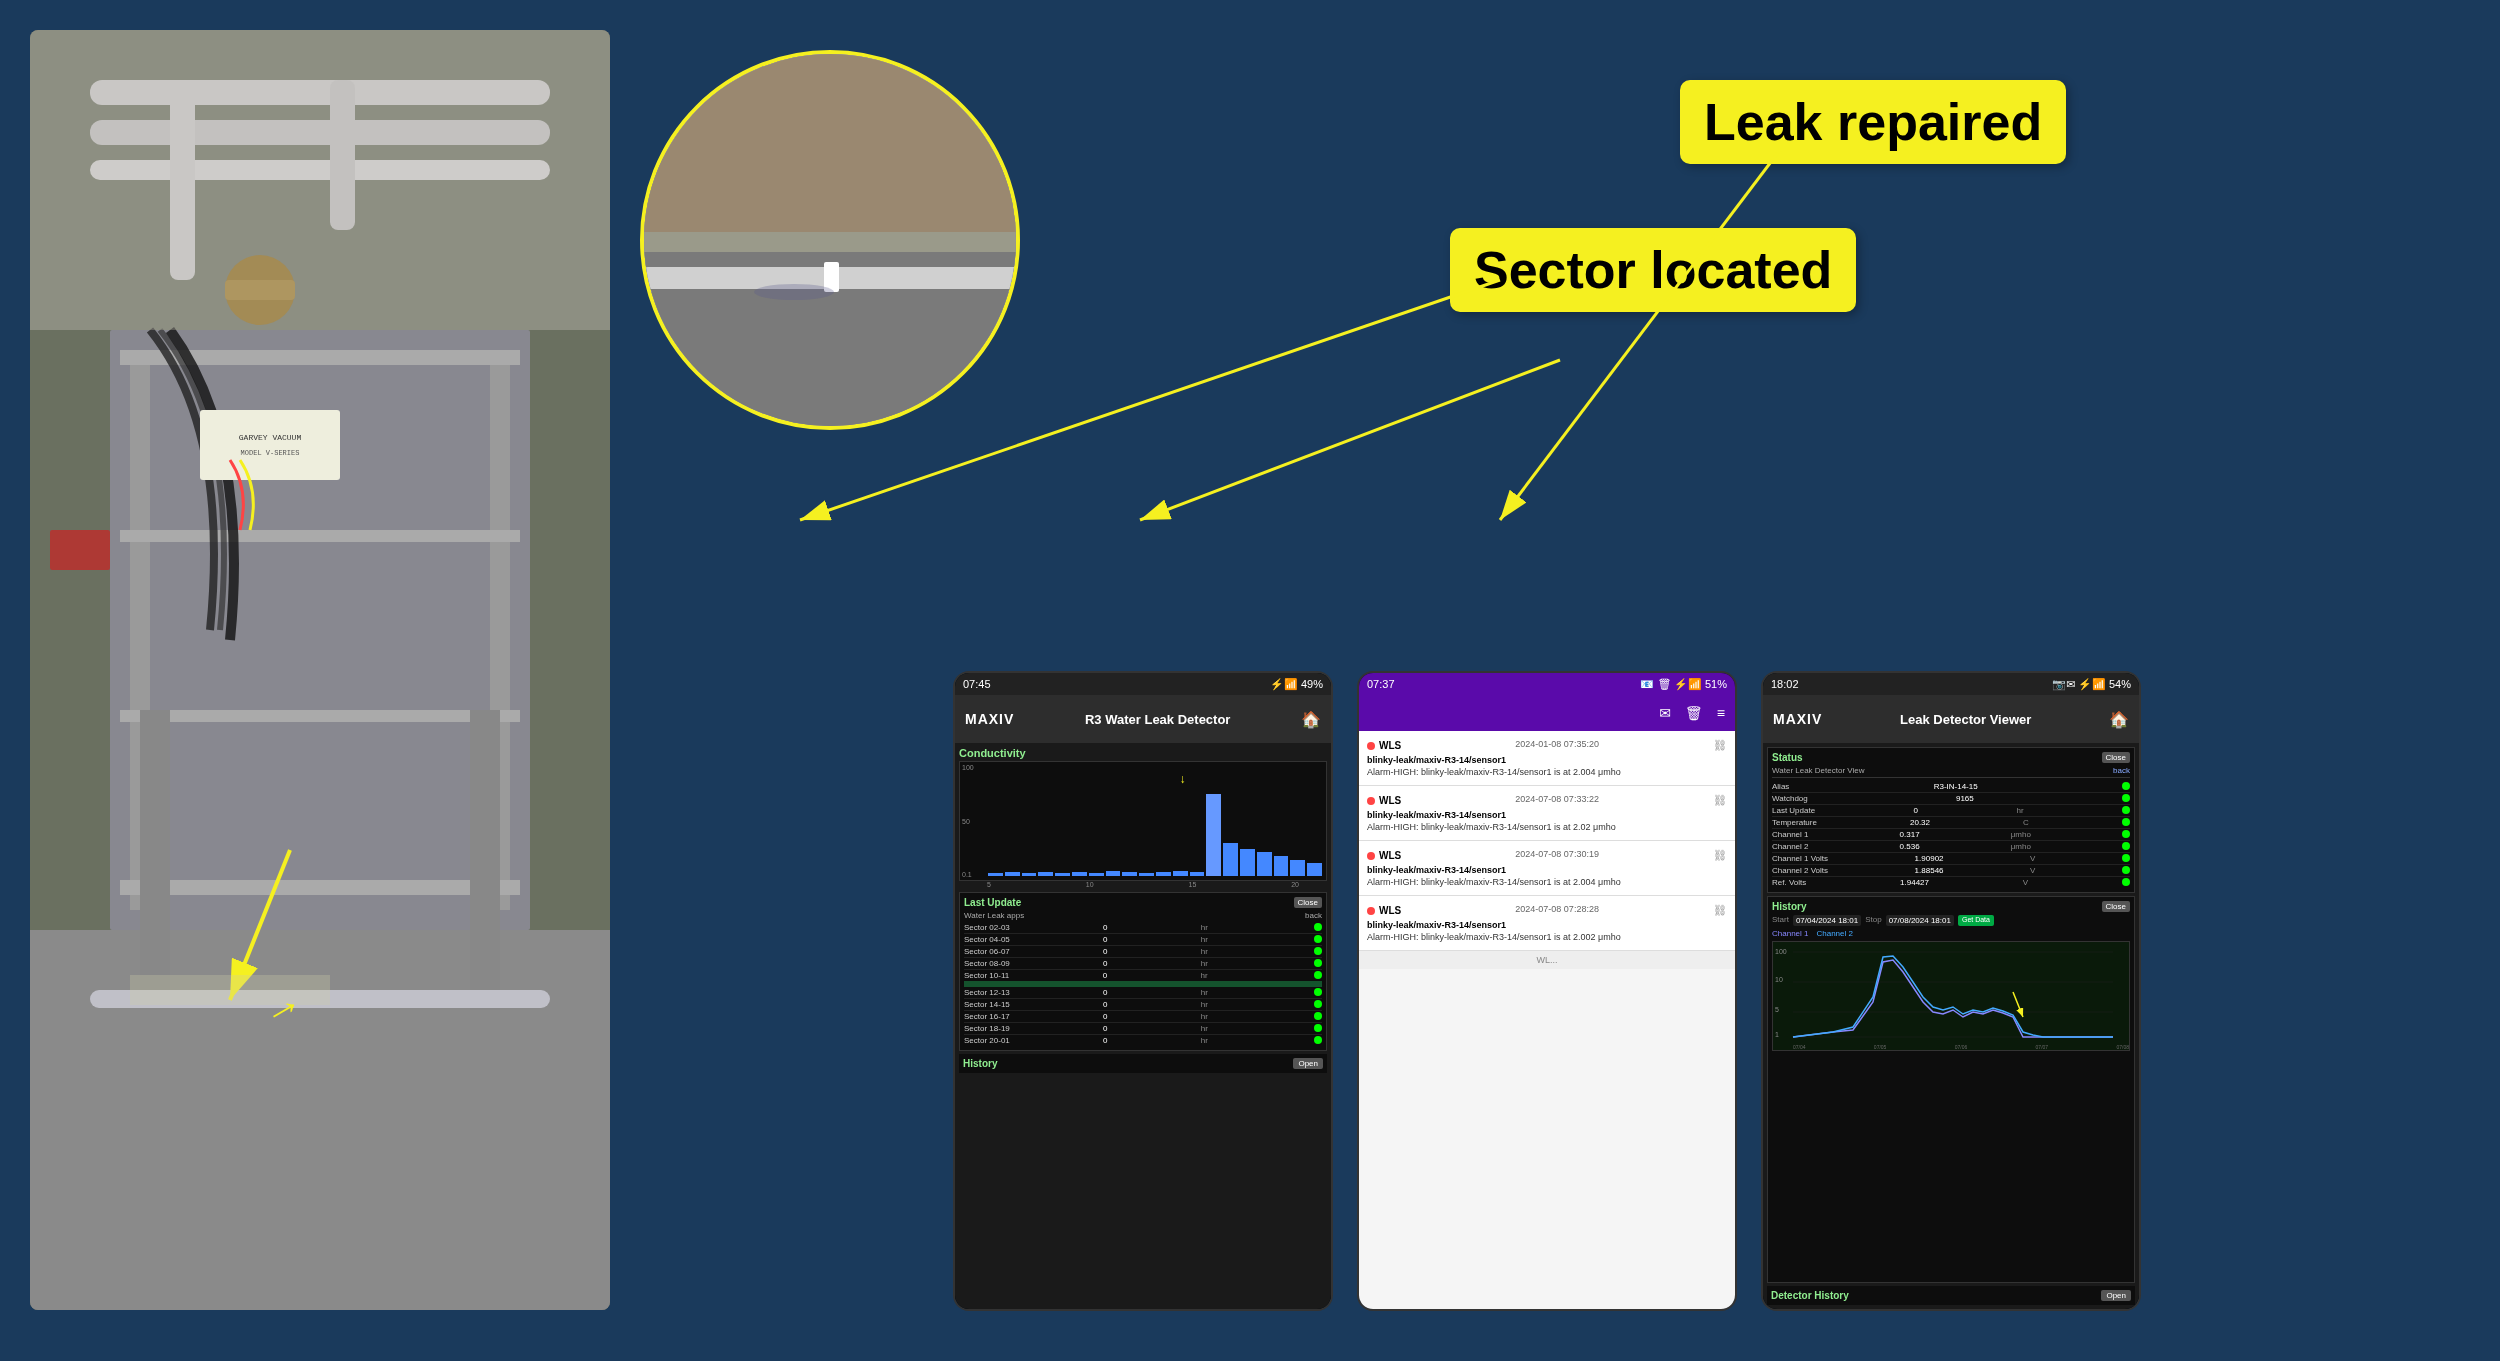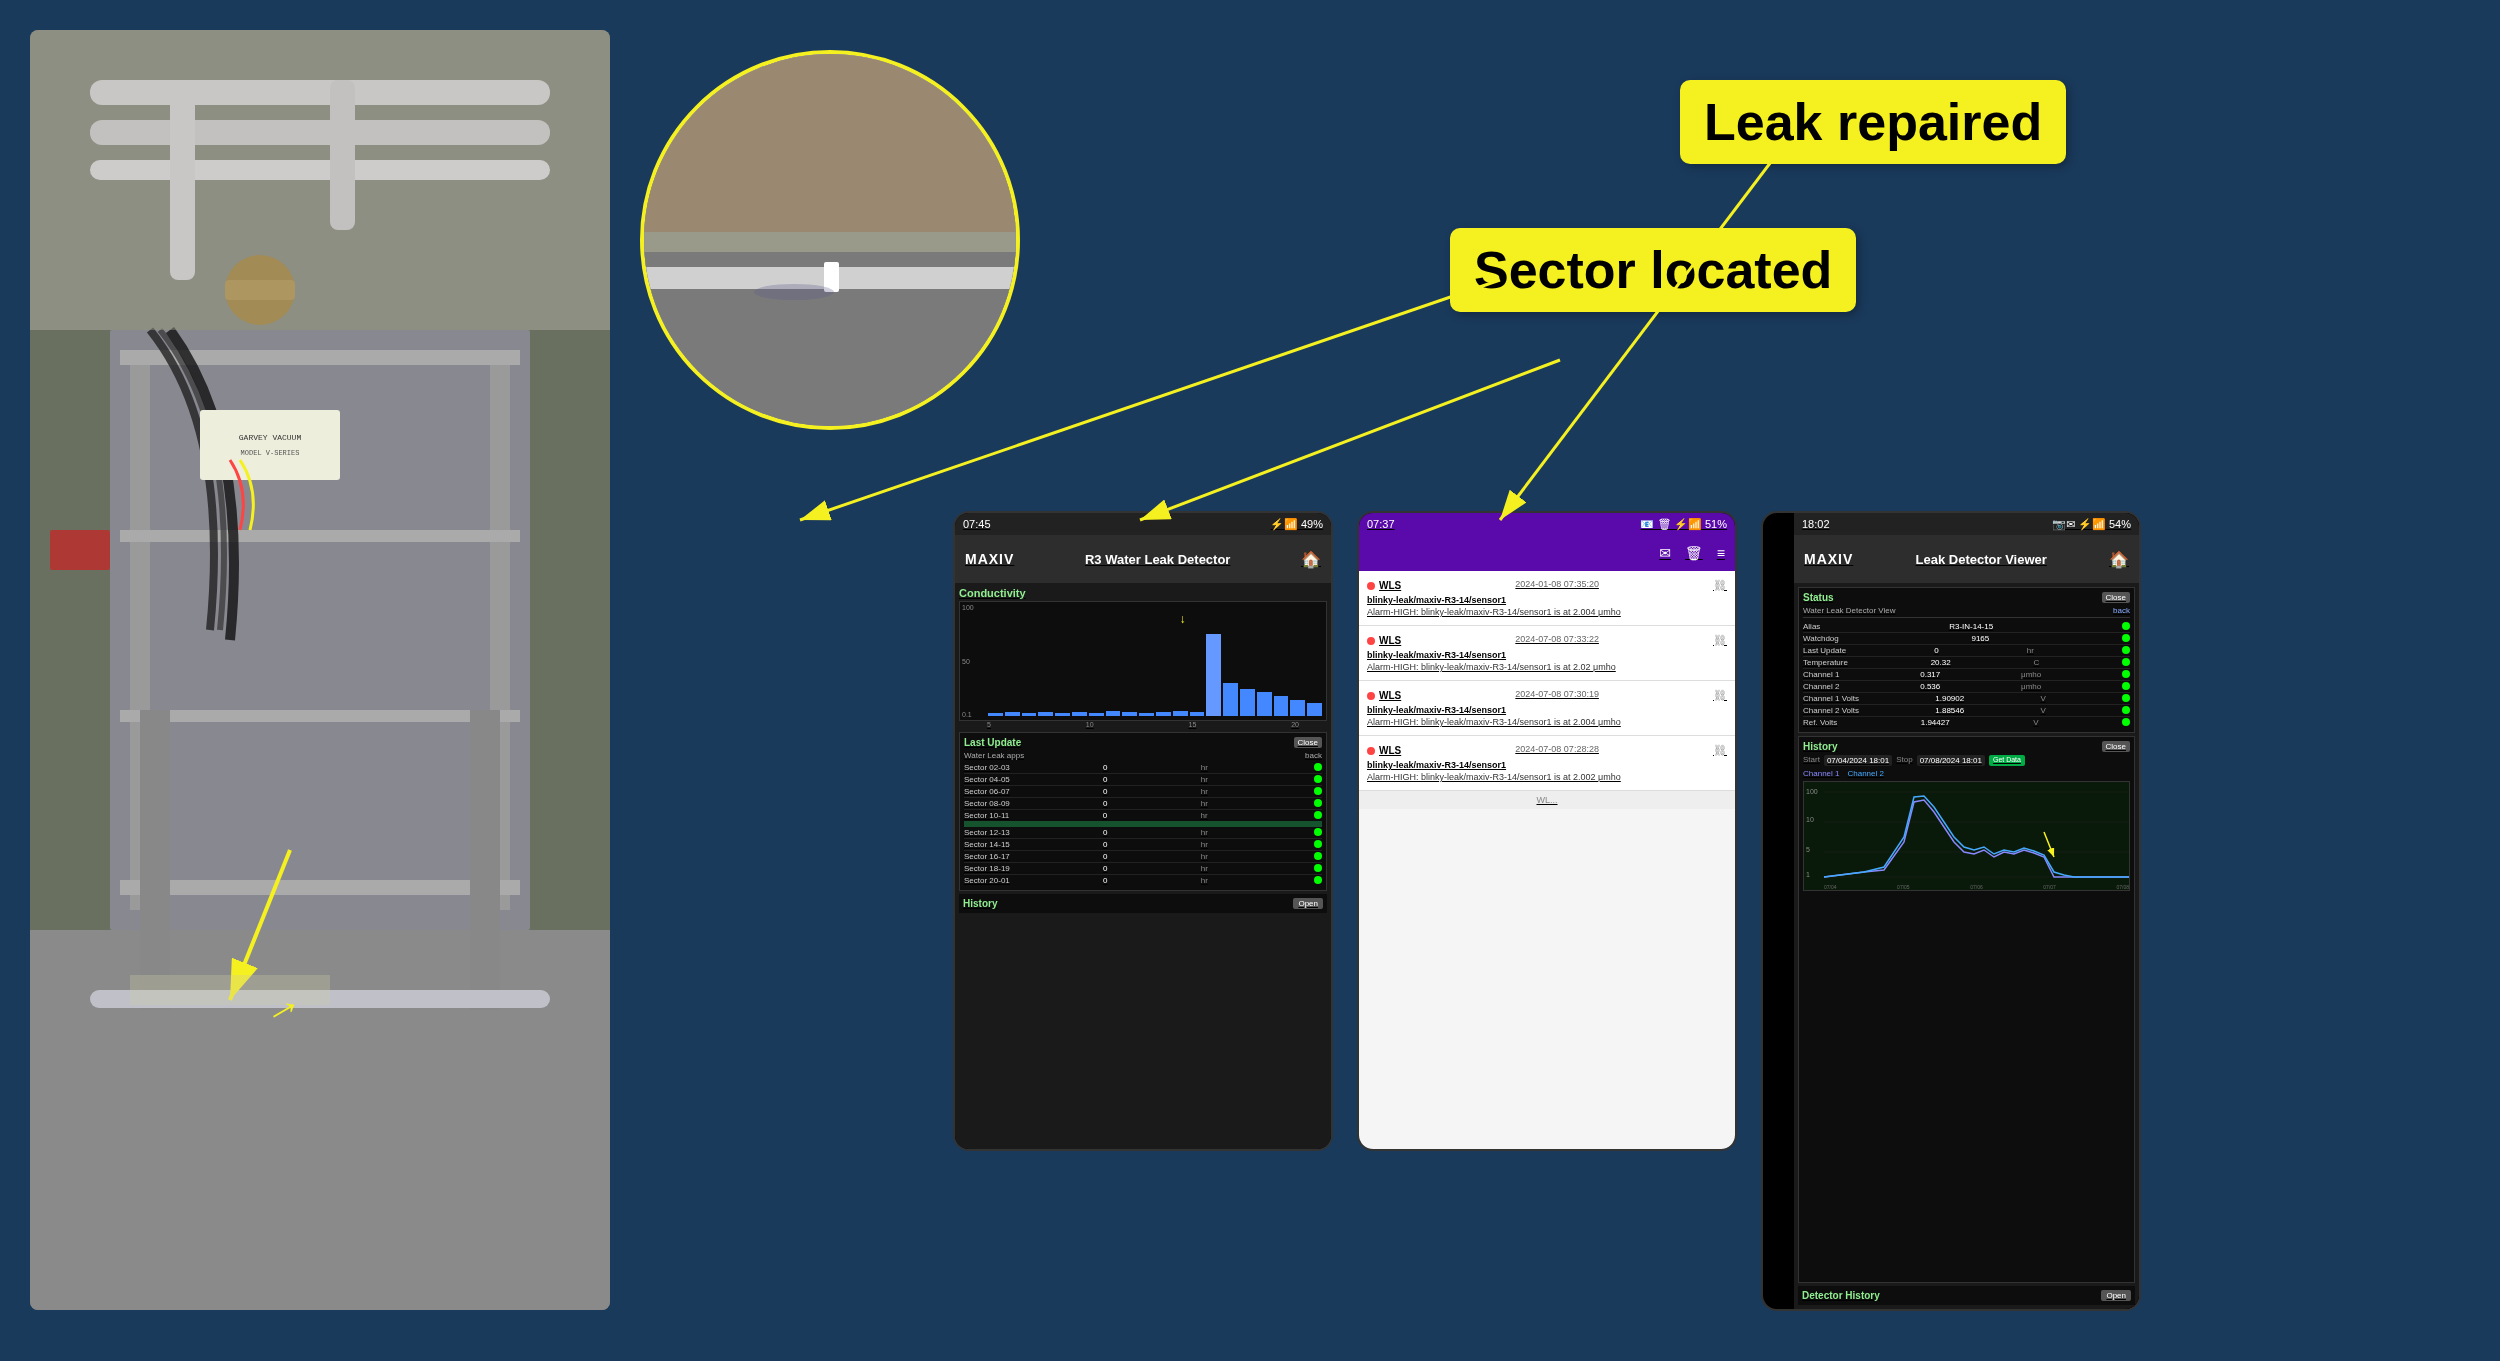--- a/index.html
+++ b/index.html
@@ -238,21 +238,21 @@
 
     <div class="callout-box" style="top:50px; left:1050px;">
       <span>Leak repaired</span>
     </div>
 
     <div class="callout-box" style="top:198px; left:820px;">
       <span>Sector located</span>
     </div>
 
 
-    <div style="display:flex; gap:24px; position:absolute; bottom:20px; left:0; right:6px; justify-content:center;text-decoration:underline;">
+    <div style="display:flex; gap:24px; position:absolute; bottom:20px; left:0; right:6px; justify-content:center;">
 
       <div class="phone-mockup" style="width:340px; height:640px;">
         <div class="phone-screen">
 
           <div class="status-bar status-bar-dark">
             <span>07:45</span>
             <span>⚡📶 <span>49%</span></span>
           </div>
 
           <div class="app-header">
@@ -453,21 +453,21 @@
               </div>
               <div style="font-size:9px; font-weight:bold; color:#000; margin-bottom:2px;">blinky-leak/maxiv-R3-14/sensor1</div>
               <div style="font-size:9px; color:#333;">Alarm-HIGH: blinky-leak/maxiv-R3-14/sensor1 is at 2.002 μmho</div>
             </div>
 
             <div style="background:#eee; padding:4px; text-align:center; color:#888; font-size:9px;">WL...</div>
           </div>
         </div>
       </div>
 
-      <div class="phone-mockup" style="width:360px; height:800px;padding-left:31px;">
+      <div class="phone-mockup" style="width:360px; height:640px;">
         <div class="phone-screen">
 
           <div class="status-bar status-bar-dark">
             <span>18:02</span>
             <span>📷✉ ⚡📶 <span>54%</span></span>
           </div>
 
           <div class="app-header">
             <span class="logo-text">MAXIV</span>
             <span class="header-title">Leak Detector Viewer</span>

